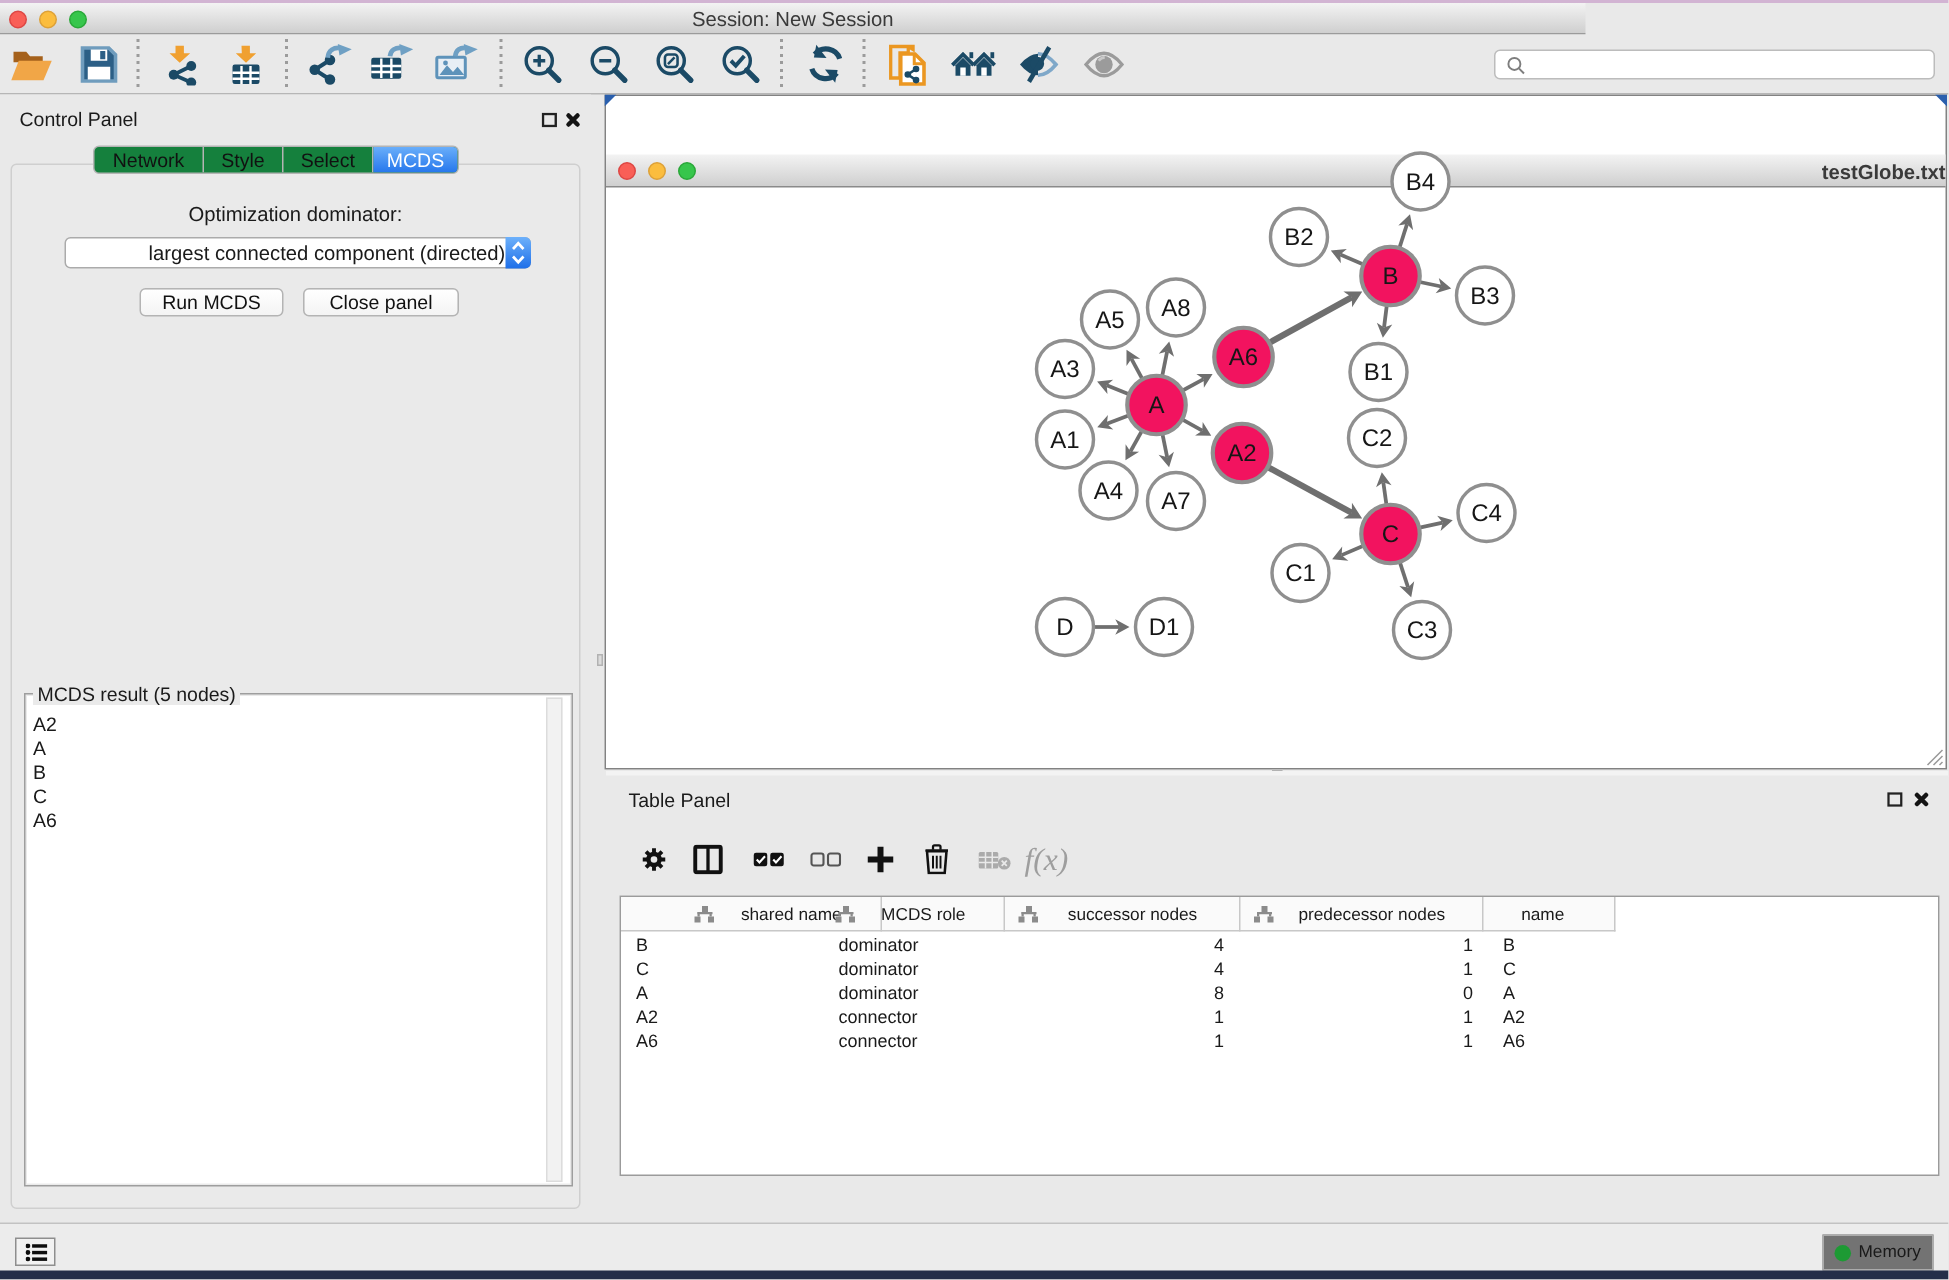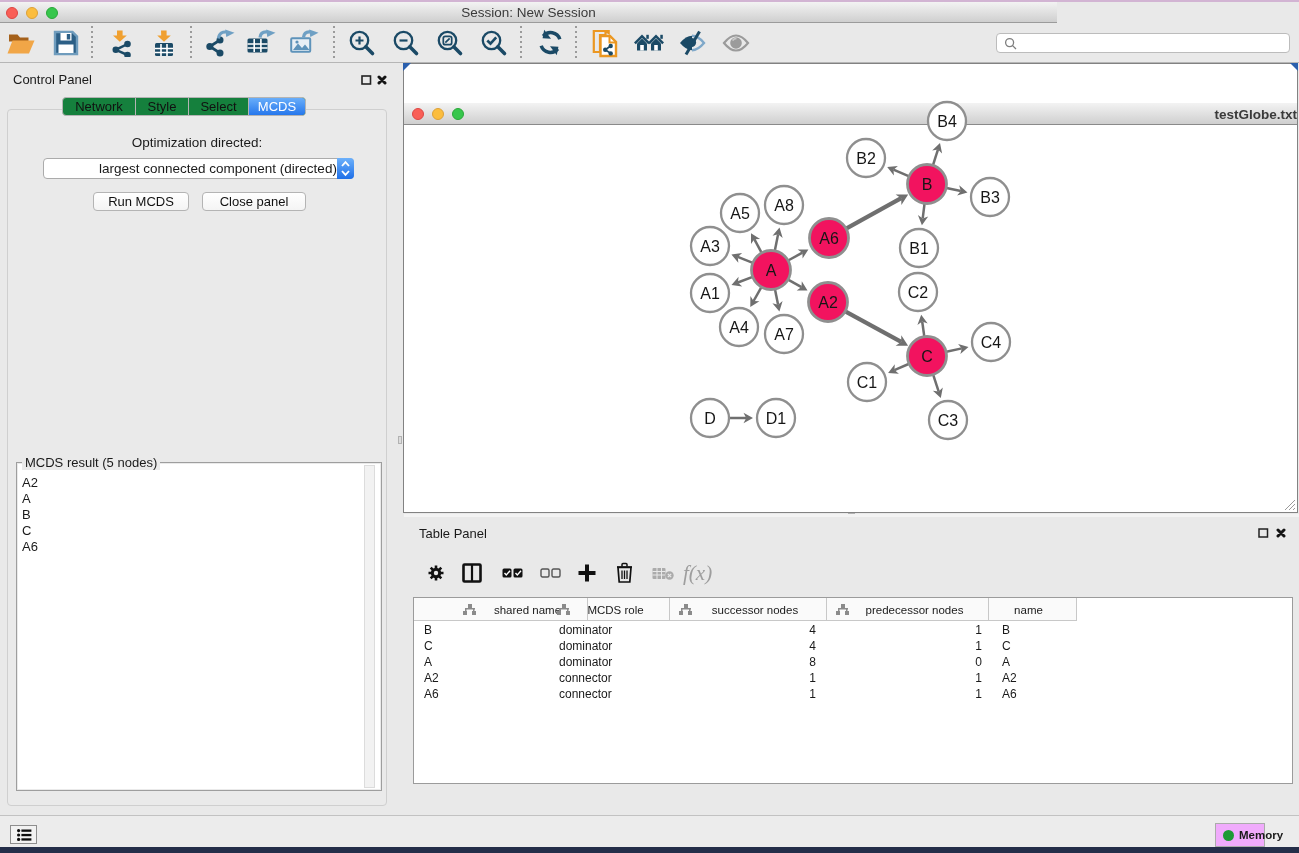--- a/index.html
+++ b/index.html
@@ -202,21 +202,21 @@
 
   <div style="position:absolute;left:7px;top:46px;width:380px;height:697px;border:1px solid #cfcfcf;border-radius:4px;background:#eaeaea;"></div>
 
   <div style="position:absolute;left:62px;top:34px;width:244px;height:19px;display:flex;background:#15803d;border:1px solid #b4b4b4;border-radius:4px;overflow:hidden;">
     <div style="width:73px;border-right:1px solid #b4b4b4;text-align:center;line-height:18px;font-size:13px;">Network</div>
     <div style="width:53px;border-right:1px solid #b4b4b4;text-align:center;line-height:18px;font-size:13px;">Style</div>
     <div style="width:60px;border-right:1px solid #b4b4b4;text-align:center;line-height:18px;font-size:13px;">Select</div>
     <div style="flex:1;background:linear-gradient(#69aefa,#2677ec);color:#fff;text-align:center;line-height:18px;font-size:13px;">MCDS</div>
   </div>
 
-  <div style="position:absolute;left:0px;top:72px;width:394px;text-align:center;font-size:13.5px;color:#1a1a1a;">Optimization directed:</div>
+  <div style="position:absolute;left:0px;top:72px;width:394px;text-align:center;font-size:13.5px;color:#1a1a1a;">Optimization dominator:</div>
 
   <div style="position:absolute;left:43px;top:95px;width:311px;height:21px;background:#fff;border:1px solid #ababab;border-radius:4px;">
     <div style="position:absolute;left:11px;top:2px;font-size:13.5px;color:#1a1a1a;margin-left:44px;">largest connected component (directed)</div>
     <div style="position:absolute;right:-1px;top:-1px;width:17px;height:21px;background:linear-gradient(#6db1fb,#1e6fe8);border-radius:0 4px 4px 0;">
       <svg style="position:absolute;left:3px;top:2px;" width="11" height="17" viewBox="0 0 11 17">
         <path d="M2 6 L5.5 2.2 L9 6" fill="none" stroke="#fff" stroke-width="1.8"></path>
         <path d="M2 11 L5.5 14.8 L9 11" fill="none" stroke="#fff" stroke-width="1.8"></path>
       </svg>
     </div>
   </div>
@@ -460,19 +460,19 @@
       <g fill="#0d0d0d">
           <circle cx="1.6" cy="1.6" r="1.6"></circle>
           <circle cx="1.6" cy="6" r="1.6"></circle>
           <circle cx="1.6" cy="10.4" r="1.6"></circle>
       <rect x="4.4" y="0.5" width="10" height="2.3"></rect>
           <rect x="4.4" y="4.9" width="10" height="2.3"></rect>
           <rect x="4.4" y="9.3" width="10" height="2.3"></rect>
         </g>
     </svg>
   </div>
-  <div style="position:absolute;left:1215px;top:7px;width:50px;height:24px;border:1px solid #ababab;background:#f0abfc;font-weight:bold;">
+  <div style="position:absolute;left:1215px;top:7px;width:74px;height:24px;border:1px solid #ababab;background:#737373;">
     <div style="position:absolute;left:7px;top:6px;width:11px;height:11px;border-radius:50%;background:#1d9a34;"></div>
     <div style="position:absolute;left:23px;top:5px;font-size:11.5px;color:#1a1a1a;">Memory</div>
   </div>
 </div>
 
 <div class="abs" style="left:0;top:847px;width:1299px;height:6px;background:#242e49;"></div>
 
 </body></html>

